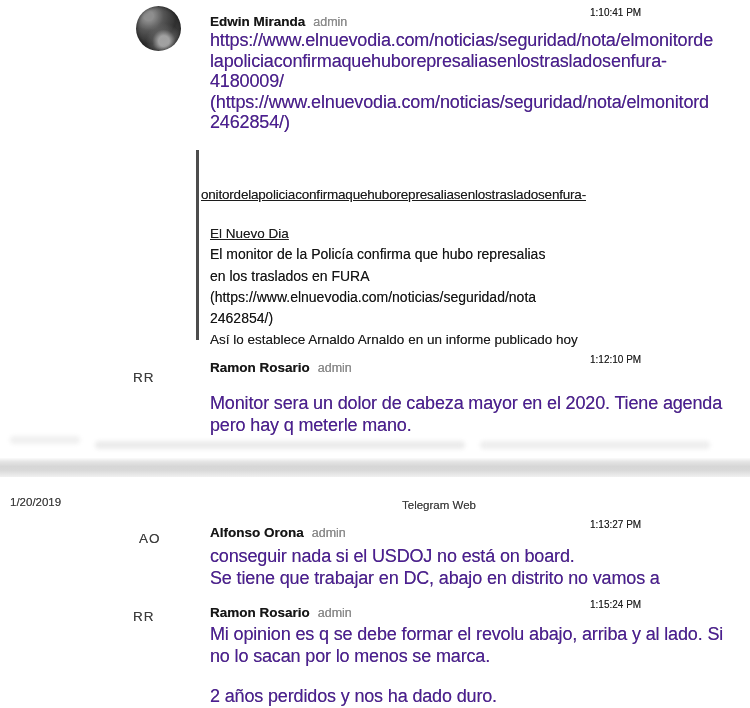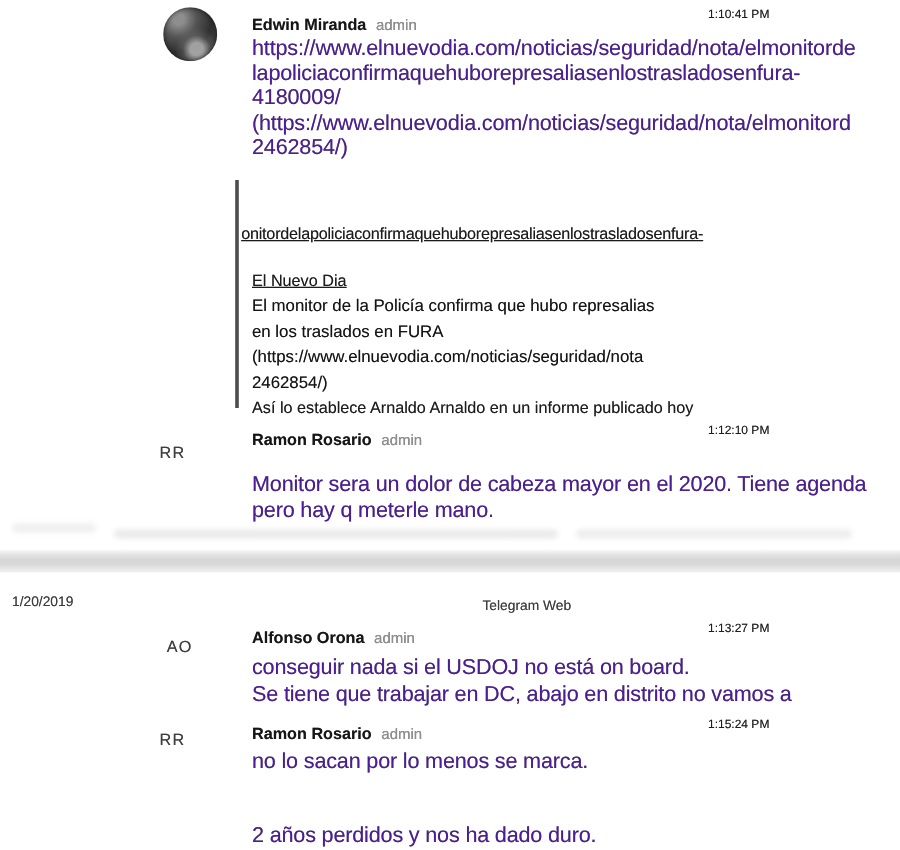--- a/index.html
+++ b/index.html
@@ -125,19 +125,20 @@
     <div>conseguir nada si el USDOJ no está on board.</div>
     <div>Se tiene que trabajar en DC, abajo en distrito no vamos a</div>
   </div>
 
   <div class="avatar-initials av-rr2">RR</div>
   <div class="name-row nr-3">
     <span class="sender">Ramon Rosario</span><span class="role">admin</span>
   </div>
   <div class="timestamp ts-3">1:15:24 PM</div>
   <div class="msg msg-3">
+    <div>Mi opinion es q se debe formar el revolu abajo, arriba y al lado. Si</div>
     <div>no lo sacan por lo menos se marca.</div>
   </div>
   <div class="msg msg-3b">
     <div>2 años perdidos y nos ha dado duro.</div>
   </div>
 
 </div>
 
 </body></html>

